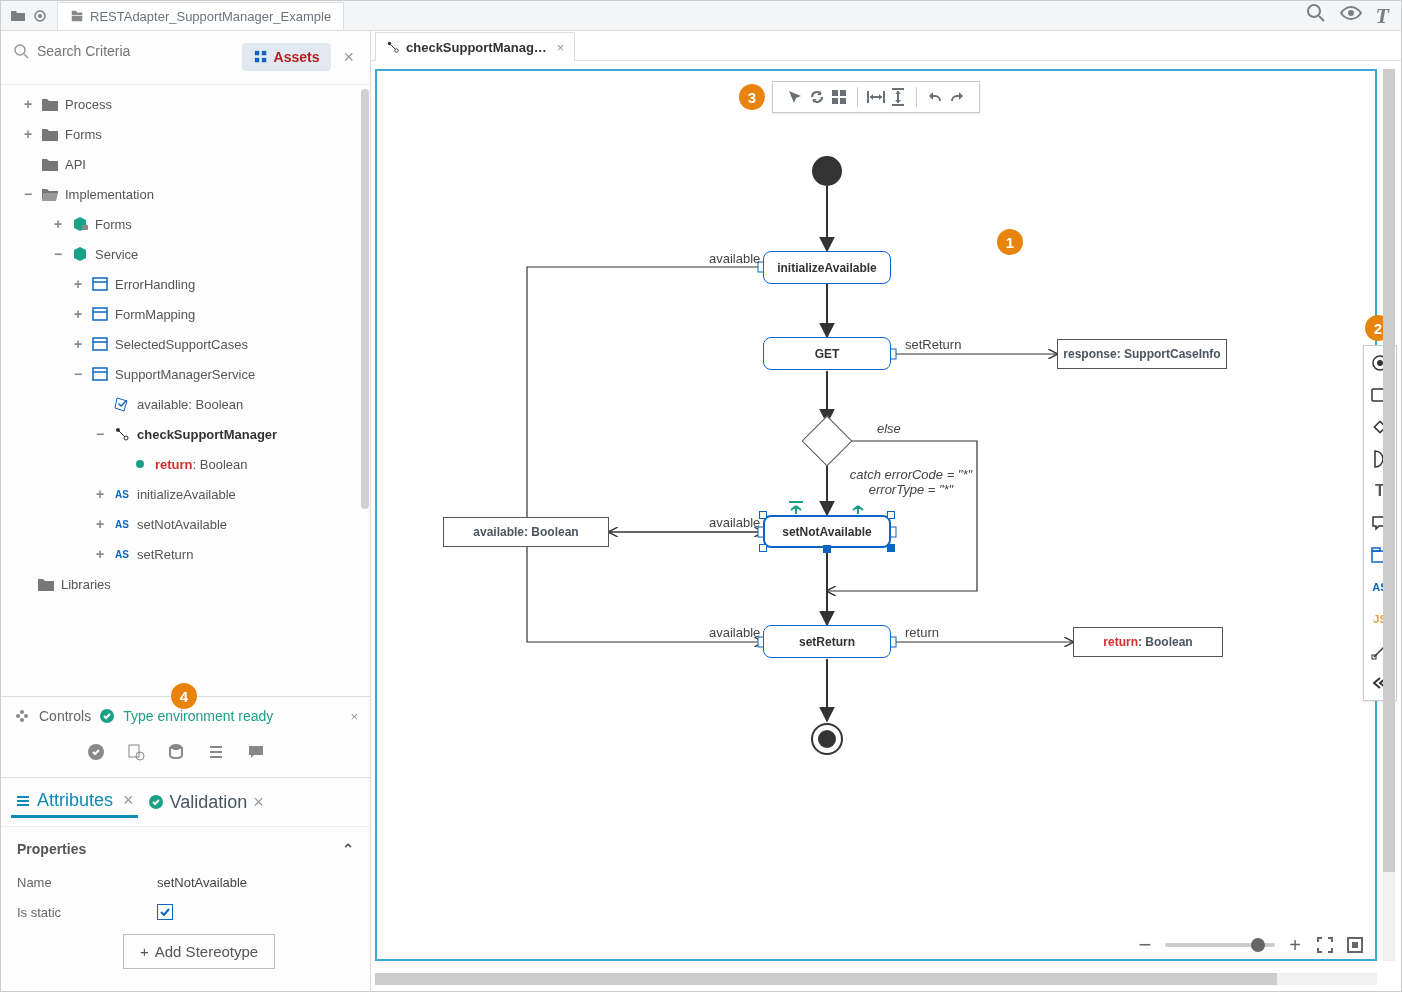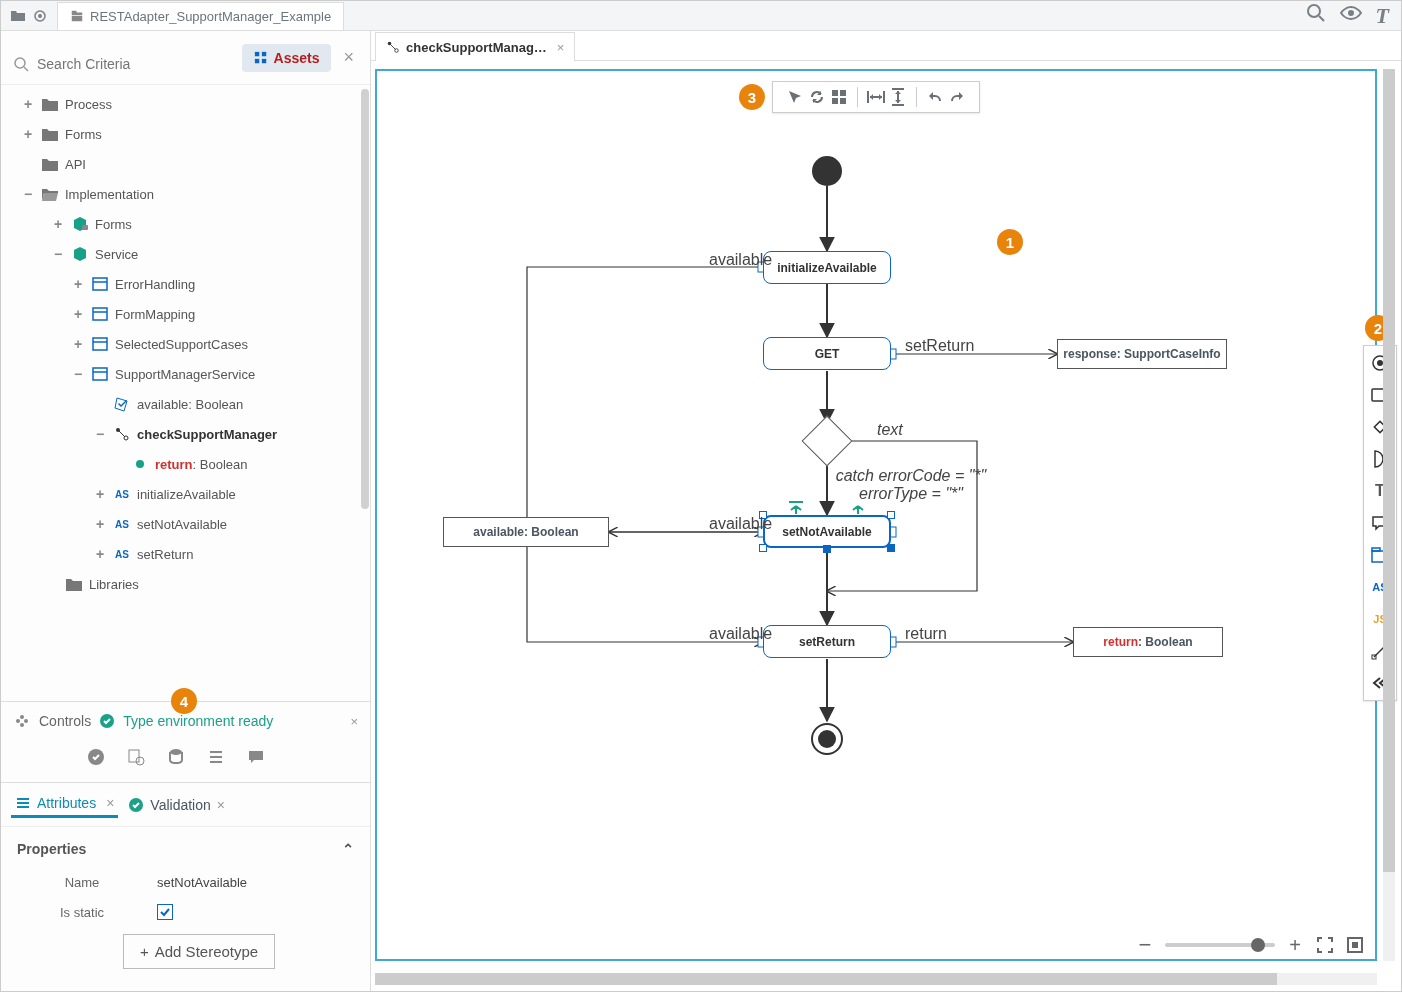--- a/index.html
+++ b/index.html
@@ -42,21 +42,21 @@
 }
 .sidebar {
   width: 370px;
   border-right: 1px solid #ddd;
   display: flex;
   flex-direction: column;
   background: #fdfdfd;
 }
 .searchbar {
   display: flex;
-  align-items: flex-end;
+  align-items: flex-start;
   padding: 12px;
   gap: 8px;
   border-bottom: 1px solid #eee;
 }
 .searchbar input {
   flex: 1;
   border: none;
   background: transparent;
   font-size: 14px;
   color: #888;
@@ -134,21 +134,21 @@
 .panel-tabs {
   display: flex;
   border-top: 1px solid #ddd;
   padding: 8px 10px;
   gap: 2px;
   align-items: center;
 }
 .panel-tab {
   display: flex; align-items: center; gap: 6px;
   padding: 4px 4px;
-  font-size: 14px;
+  font-size: 18px;
   cursor: pointer;
 }
 .panel-tab.active { color: #0b8bb5; border-bottom: 3px solid #0b8bb5; }
 .panel-tab .x { color: #999; margin-left: 4px; }
 .panel-tab.valid { margin-left: 4px;}
 .props {
   padding: 14px 16px 8px 16px;
   border-top: 1px solid #eee;
 }
 .props-header {
@@ -158,21 +158,21 @@
   color: #555;
   font-size: 14px;
   margin-bottom: 18px;
 }
 .prop-row {
   display: flex;
   align-items: center;
   margin-bottom: 14px;
   gap: 10px;
 }
-.prop-row .plabel { width: 130px; text-align: center; color: #666; }
+.prop-row .plabel { width: 130px; text-align: left; color: #666; }
 .prop-row .pvalue { flex: 1; color: #444; }
 .prop-row .placeholder { color: #aaa; }
 .prop-row .link { color: #7a7f85; margin-left: auto; }
 .add-st {
   border: 1px solid #bbb;
   padding: 8px 16px;
   display: inline-flex;
   gap: 6px;
   font-size: 15px;
   color: #555;
@@ -297,21 +297,21 @@
   position: absolute;
   border: 1px solid #555;
   background: #fff;
   display: flex;
   align-items: center;
   justify-content: center;
   font-size: 12px;
   font-weight: 600;
 }
 svg.arrows { position: absolute; inset: 0; width: 100%; height: 100%; }
-.edge-label { position: absolute; font-size: 16px; color: #444; }
+.edge-label { position: absolute; font-size: 13px; color: #444; }
 .edge-label.i { font-style: italic; }
 .red { color: #d03030; font-weight: 700; }
 .diamond {
   position: absolute;
   width: 36px; height: 36px;
   border: 1.5px solid #555;
   background: #fff;
   transform: rotate(45deg);
 }
 .sel-arrow {
@@ -501,21 +501,21 @@
       <div class="tree-row" style="padding-left:92px">
         <span class="expander">+</span>
         <span class="node-ic" style="color:#0b66c3;font-weight:700;font-size:10px;">AS</span>
         <span>setNotAvailable</span>
       </div>
       <div class="tree-row" style="padding-left:92px">
         <span class="expander">+</span>
         <span class="node-ic" style="color:#0b66c3;font-weight:700;font-size:10px;">AS</span>
         <span>setReturn</span>
       </div>
-      <div class="tree-row" style="padding-left:64px">
+      <div class="tree-row" style="padding-left:36px">
         <span class="folder-ic">
             <svg width="16" height="14" viewBox="0 0 16 14">
               <path fill="#777" d="M0 2h5l2 2h9v10H0z"></path>
             </svg>
           </span>
         <span>Libraries</span>
       </div>
     </div>
 
     <div style="border-top:1px solid #ddd; position:relative;">
@@ -772,21 +772,21 @@
             </div>
           <div class="pin-node" style="left:680px;top:268px;width:170px;height:30px;">
               <span>response: SupportCaseInfo</span>
             </div>
           <div class="pin-node" style="left:696px;top:556px;width:150px;height:30px;">
               <span><span class="red">return</span><span>: Boolean</span></span>
             </div>
 
           <div class="edge-label" style="left:332px;top:180px;">available</div>
           <div class="edge-label" style="left:528px;top:266px;">setReturn</div>
-          <div class="edge-label i" style="left:500px;top:350px;">text</div>
+          <div class="edge-label i" style="left:500px;top:350px;">else</div>
           <div class="edge-label i" style="left:454px;top:396px;text-align:center;width:160px;">
               <div>catch errorCode = "*"</div>
               <div>errorType = "*"</div>
             </div>
           <div class="edge-label" style="left:332px;top:444px;">available</div>
           <div class="edge-label" style="left:332px;top:554px;">available</div>
           <div class="edge-label" style="left:528px;top:554px;">return</div>
         </div>
 
       </div>

